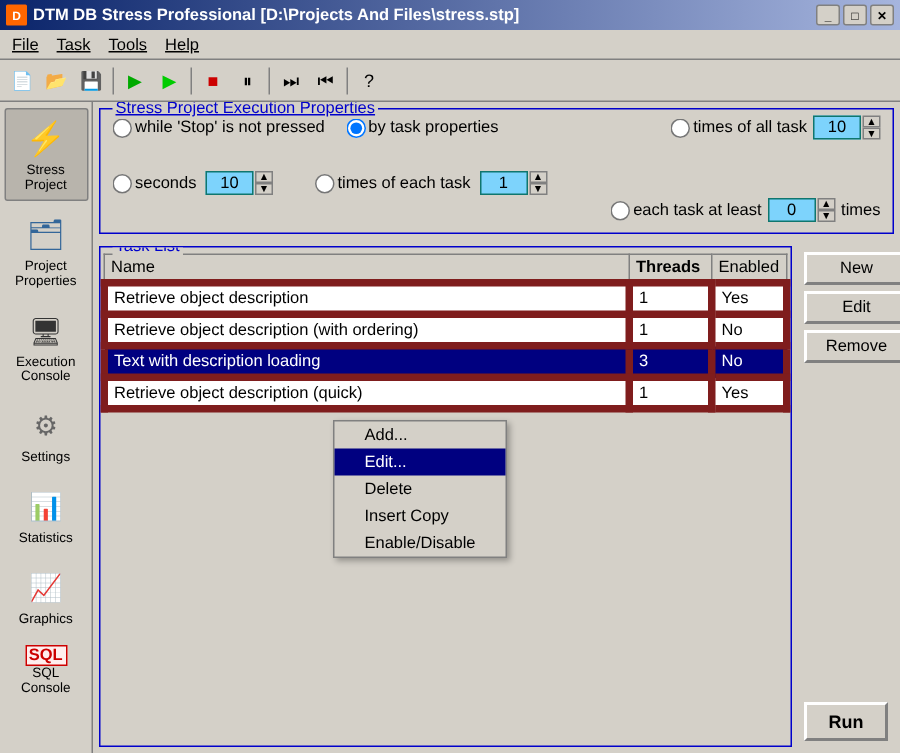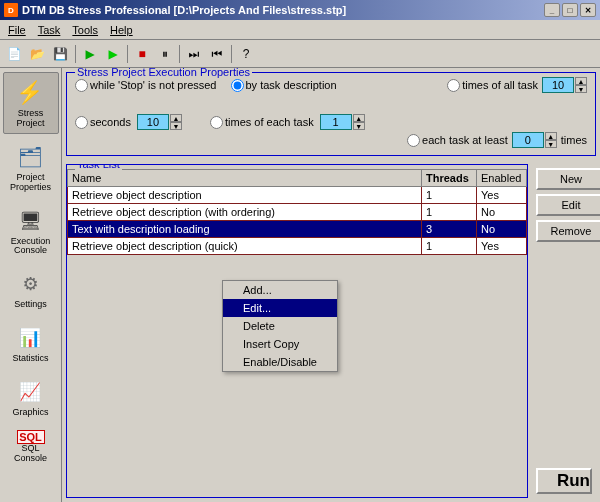--- a/index.html
+++ b/index.html
@@ -145,20 +145,21 @@
       position: relative;
     }
     .exec-props-title {
       position: absolute;
       top: -7px;
       left: 8px;
       background: #d4d0c8;
       padding: 0 2px;
       color: #0000cc;
       font-size: 11px;
+      text-decoration: underline;
     }
     .props-row {
       display: flex;
       align-items: center;
       gap: 6px;
       margin-bottom: 3px;
     }
     .radio-item {
       display: flex;
       align-items: center;
@@ -213,21 +214,21 @@
       margin-top: 4px;
     }
     .task-table th {
       background: #d4d0c8;
       border: 1px solid #808080;
       padding: 2px 4px;
       text-align: left;
       font-weight: normal;
     }
     .task-table td {
-      border: 1px solid #7f1d1d;
+      border: 5px solid #7f1d1d;
       padding: 2px 4px;
       background: white;
     }
     .task-table tr.selected td {
       background: #000080;
       color: white;
     }
 
     
     .right-buttons {
@@ -250,23 +251,22 @@
     }
 
     
     .run-btn {
       width: 56px;
       height: 26px;
       background: #d4d0c8;
       border: 2px solid;
       border-color: #ffffff #808080 #808080 #ffffff;
       cursor: pointer;
-      font-size: 17px;
+      font-size: 12px;
       font-weight: bold;
-      text-align: right;
     }
 
     
     .context-menu {
       position: absolute;
       background: #d4d0c8;
       border: 1px solid #808080;
       box-shadow: 2px 2px 4px rgba(0,0,0,0.3);
       z-index: 100;
       min-width: 100px;
@@ -383,21 +383,21 @@
 
       <div class="exec-props">
         <span class="exec-props-title">Stress Project Execution Properties</span>
         <div class="props-row">
           <div class="radio-item">
             <input type="radio" name="exec" style="">
             <span>while 'Stop' is not pressed</span>
           </div>
           <div class="radio-item" style="margin-left:8px;">
             <input type="radio" name="exec" checked="" style="">
-            <span>by task description</span>
+            <span>by task properties</span>
           </div>
           <div style="margin-left:auto; display:flex; align-items:center; gap:4px;">
             <div class="radio-item">
               <input type="radio" name="exec2" style="">
               <span>times of all task</span>
             </div>
             <div class="spinner-wrap">
               <input class="spinner-input" type="text" value="10" style="">
               <div class="spinner-btns">
                 <div class="spin-btn">▲</div>

